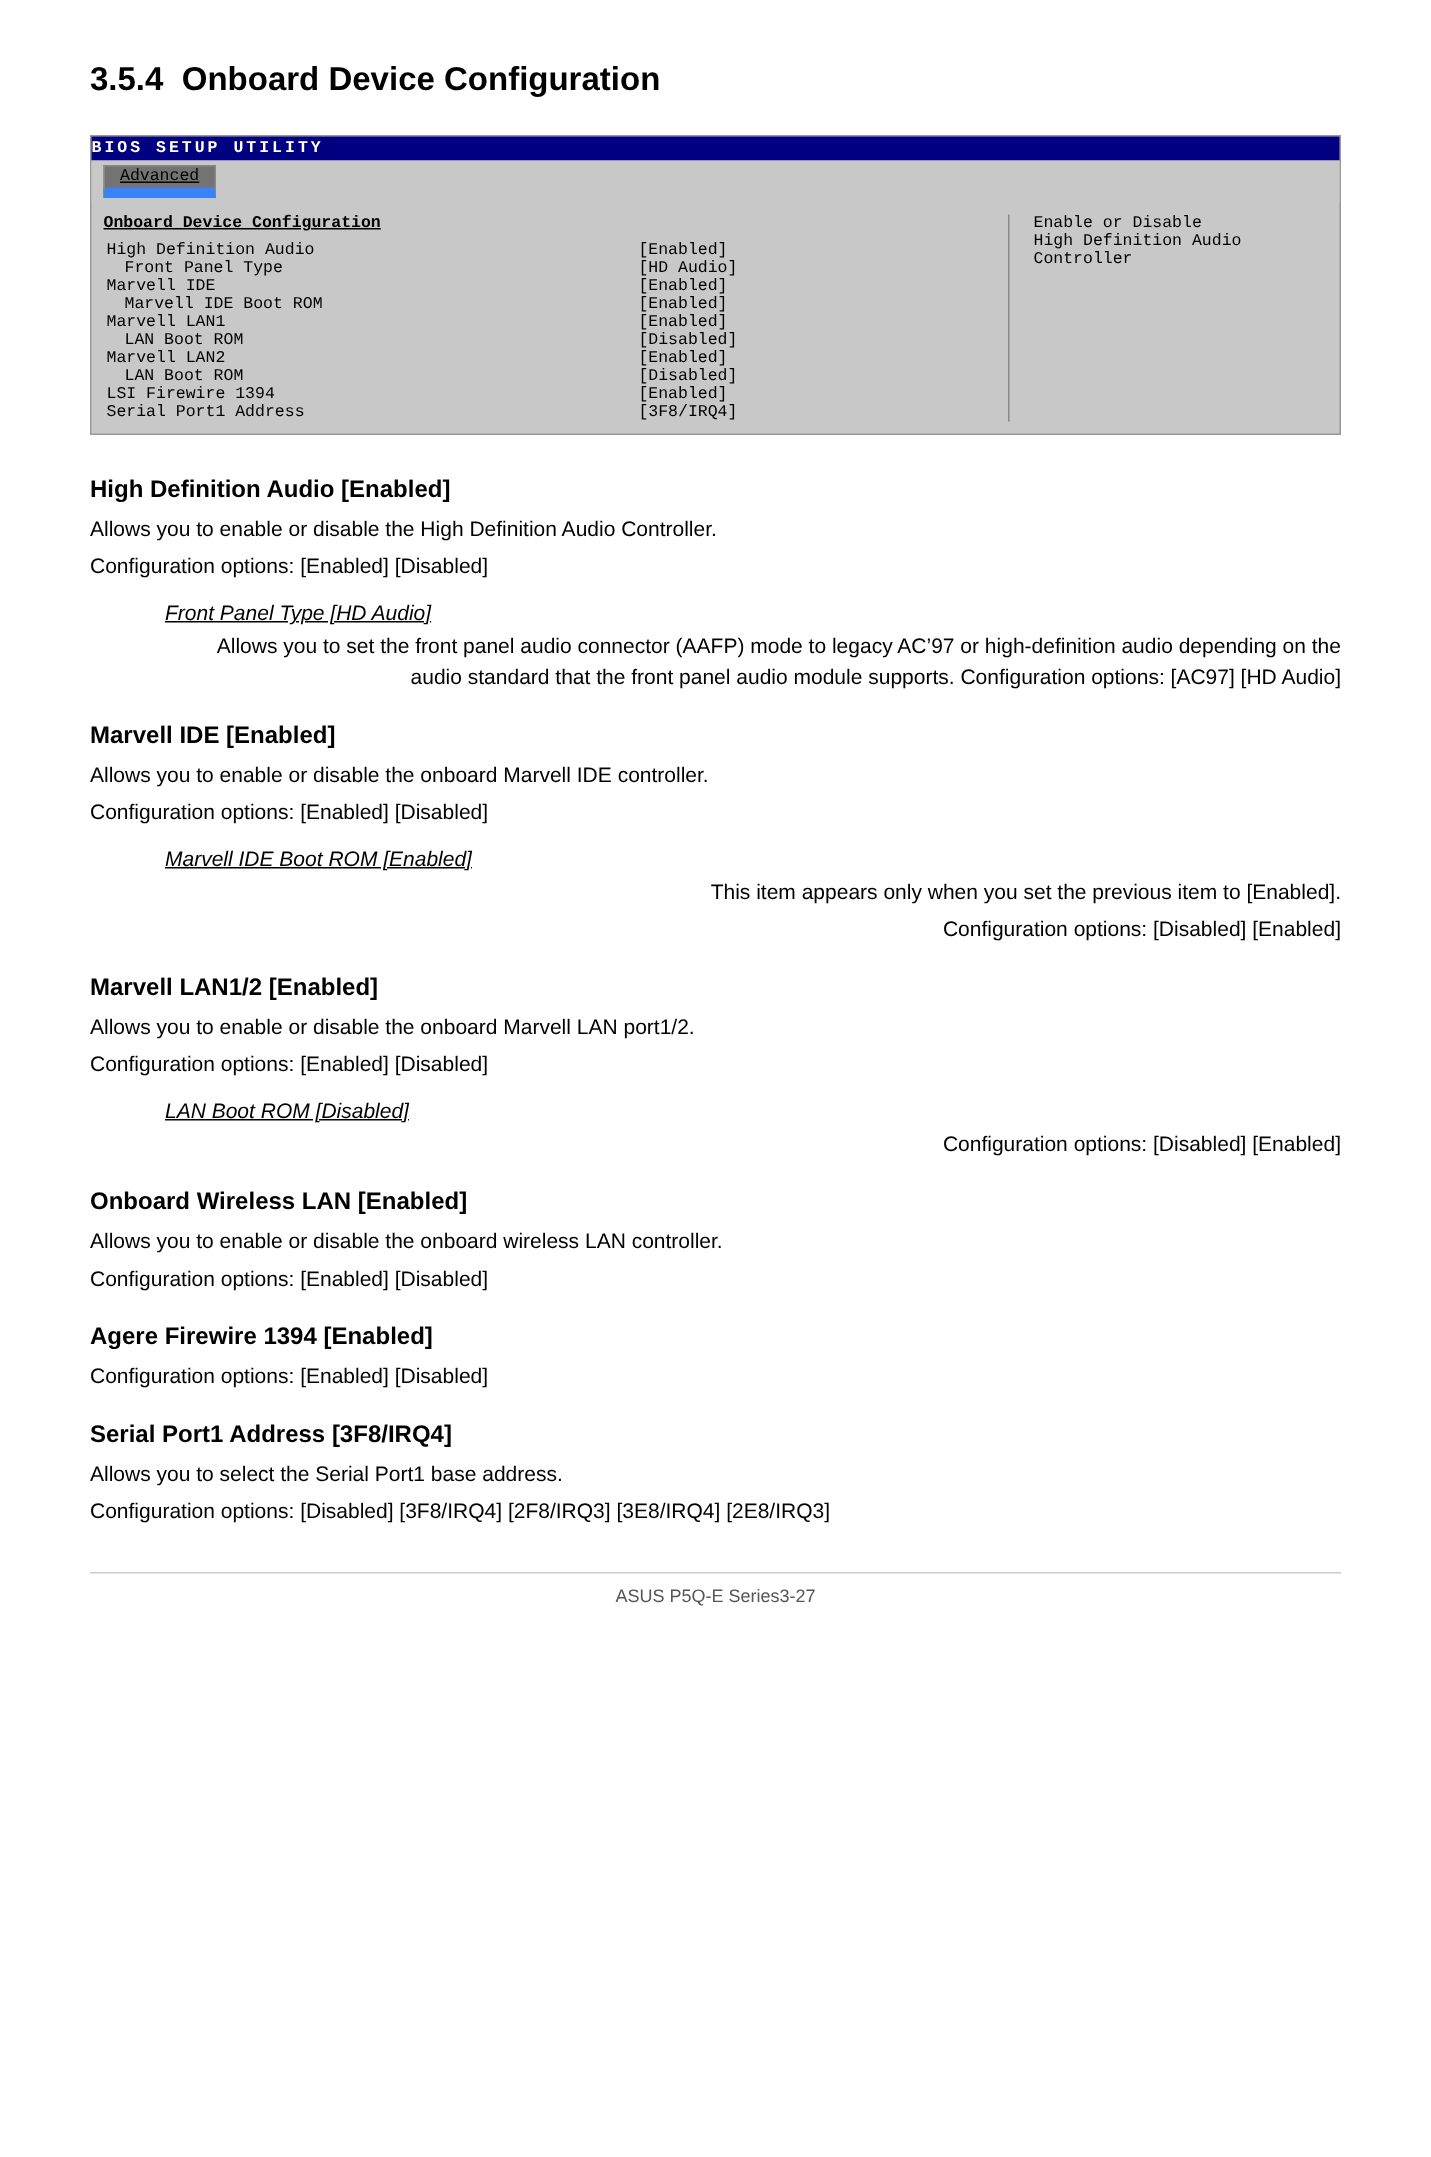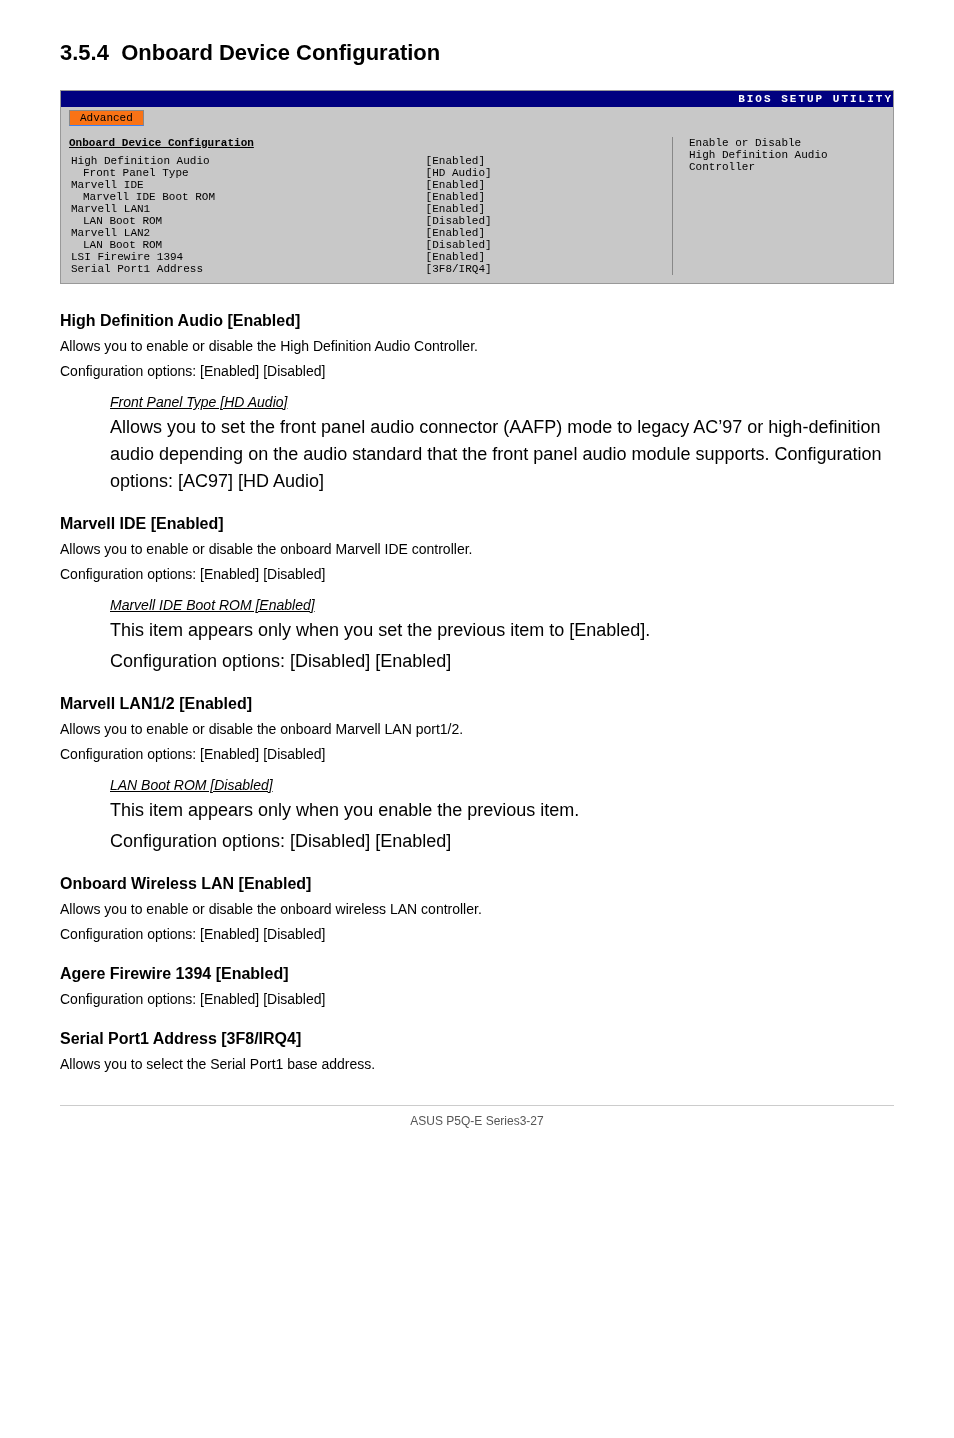--- a/index.html
+++ b/index.html
@@ -24,42 +24,43 @@
     .bios-box {
       border: 1px solid #999;
       background: #c8c8c8;
       margin-bottom: 28px;
       font-family: 'Courier New', Courier, monospace;
       font-size: 12px;
     }
     .bios-titlebar {
       background: #000080;
       color: #fff;
-      text-align: right;
+      text-align: left;
       font-size: 11px;
       padding: 2px 0;
       letter-spacing: 2px;
       font-weight: bold;
     }
     .bios-tabbar {
       background: #c8c8c8;
       padding: 3px 8px;
       display: flex;
       gap: 4px;
     }
     .bios-tab {
       background: #c8c8c8;
       border: 1px solid #888;
       padding: 1px 10px;
       font-size: 11px;
       font-family: 'Courier New', Courier, monospace;
     }
     .bios-tab.active {
-      background: #f97316;
-      border-bottom: 1px solid #3b82f6;
+      background: #737373;
+      border-bottom: 7px solid #3b82f6;
+      text-decoration: underline;
     }
     .bios-content {
       display: flex;
       padding: 8px;
       gap: 12px;
     }
     .bios-left {
       flex: 1;
       border-right: 1px solid #888;
       padding-right: 12px;
@@ -117,22 +118,23 @@
       margin-bottom: 4px;
     }
     .sub-section .sub-title {
       font-style: italic;
       font-size: 14px;
       margin-bottom: 4px;
       text-decoration: underline;
       margin-top: 12px;
     }
     .sub-section p {
-      font-size: 18px;
+      font-size: 14px;
       line-height: 1.5;
+      text-align: right;
     }
 
     
     .page-footer {
       border-top: 1px solid #ccc;
       margin-top: 30px;
       padding-top: 8px;
       display: flex;
       justify-content: center;
       font-size: 12px;
@@ -232,35 +234,35 @@
         <p>This item appears only when you set the previous item to [Enabled].</p>
         <p>Configuration options: [Disabled] [Enabled]</p>
       </div>
     </div>
     <div class="content-section">
       <h2>Marvell LAN1/2 [Enabled]</h2>
       <p>Allows you to enable or disable the onboard Marvell LAN port1/2.</p>
       <p>Configuration options: [Enabled] [Disabled]</p>
       <div class="sub-section">
         <div class="sub-title">LAN Boot ROM [Disabled]</div>
-        <p>This item appears only when you enable the previous item.</p>
         <p>Configuration options: [Disabled] [Enabled]</p>
       </div>
     </div>
     <div class="content-section">
       <h2>Onboard Wireless LAN [Enabled]</h2>
       <p>Allows you to enable or disable the onboard wireless LAN controller.</p>
       <p>Configuration options: [Enabled] [Disabled]</p>
     </div>
     <div class="content-section">
       <h2>Agere Firewire 1394 [Enabled]</h2>
       <p>Configuration options: [Enabled] [Disabled]</p>
     </div>
     <div class="content-section">
       <h2>Serial Port1 Address [3F8/IRQ4]</h2>
       <p>Allows you to select the Serial Port1 base address.</p>
+      <p>Configuration options: [Disabled] [3F8/IRQ4] [2F8/IRQ3] [3E8/IRQ4] [2E8/IRQ3]</p>
     </div>
   </div>
 
 <div class="page-footer">
   <span>ASUS P5Q-E Series</span>
   <span>3-27</span>
 </div>
 
 </body></html>

